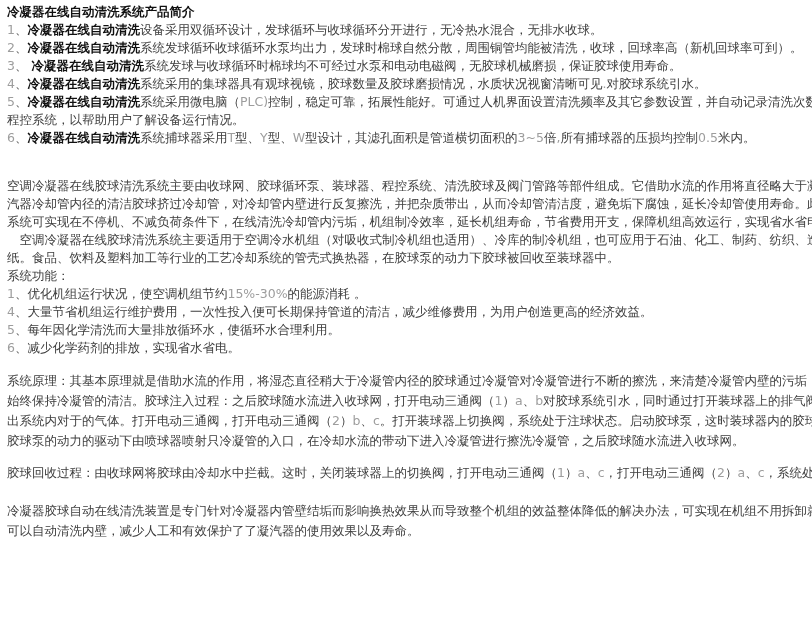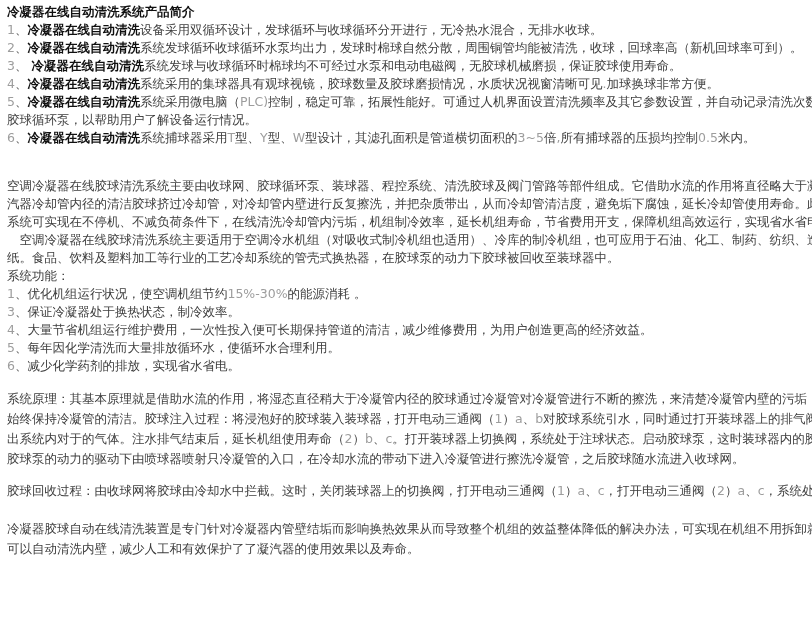--- a/index.html
+++ b/index.html
@@ -25,46 +25,45 @@
 <body>
 
 <div id="doc">
     <div class="block title-block">
       <div class="line"><span class="b"><span>冷凝器在线自动清洗系统产品简介</span></span></div>
     </div>
     <div class="block ">
       <div class="line"><span><span> </span><span class="latin">1</span><span>、</span></span><span class="b"><span>冷凝器在线自动清洗</span></span><span><span>设备采用双循环设计，发球循环与收球循环分开进行，无冷热水混合，无排水收球。</span></span></div>
       <div class="line"><span><span> </span><span class="latin">2</span><span>、</span></span><span class="b"><span>冷凝器在线自动清洗</span></span><span><span>系统发球循环收球循环水泵均出力，发球时棉球自然分散，周围铜管均能被清洗，收球，回球率高（新机回球率可到）。</span></span></div>
       <div class="line"><span><span class="latin">3</span><span>、 </span></span><span class="b"><span>冷凝器在线自动清洗</span></span><span><span>系统发球与收球循环时棉球均不可经过水泵和电动电磁阀，无胶球机械磨损，保证胶球使用寿命。</span></span></div>
-      <div class="line"><span><span class="latin">4</span><span>、</span></span><span class="b"><span>冷凝器在线自动清洗</span></span><span><span>系统采用的集球器具有观球视镜，胶球数量及胶球磨损情况，水质状况视窗清晰可见</span><span class="latin">.</span><span>加球换球非常方便。</span></span></div>
+      <div class="line"><span><span class="latin">4</span><span>、</span></span><span class="b"><span>冷凝器在线自动清洗</span></span><span><span>系统采用的集球器具有观球视镜，胶球数量及胶球磨损情况，水质状况视窗清晰可见</span><span class="latin">.</span><span>对胶球系统引水。</span></span></div>
       <div class="line"><span><span class="latin">5</span><span>、</span></span><span class="b"><span>冷凝器在线自动清洗</span></span><span><span>系统采用微电脑（</span><span class="latin">PLC)</span><span>控制，稳定可靠，拓展性能好。可通过人机界面设置清洗频率及其它参数设置，并自动记录清洗次数及</span></span></div>
-      <div class="line"><span><span>胶球循环泵，以帮助用户了解设备运行情况。</span></span></div>
+      <div class="line"><span><span>程控系统，以帮助用户了解设备运行情况。</span></span></div>
       <div class="line"><span><span class="latin">6</span><span>、</span></span><span class="b"><span>冷凝器在线自动清洗</span></span><span><span>系统捕球器采用</span><span class="latin">T</span><span>型、</span><span class="latin">Y</span><span>型、</span><span class="latin">W</span><span>型设计，其滤孔面积是管道横切面积的</span><span class="latin">3~5</span><span>倍</span><span class="latin">,</span><span>所有捕球器的压损均控制</span><span class="latin">0.5</span><span>米内。</span></span></div>
     </div>
     <div class="block mt-composition">
       <div class="line"><span><span>空调冷凝器在线胶球清洗系统主要由收球网、胶球循环泵、装球器、程控系统、清洗胶球及阀门管路等部件组成。它借助水流的作用将直径略大于凝</span></span></div>
       <div class="line"><span><span>汽器冷却管内径的清洁胶球挤过冷却管，对冷却管内壁进行反复擦洗，并把杂质带出，从而冷却管清洁度，避免垢下腐蚀，延长冷却管使用寿命。此</span></span></div>
       <div class="line"><span><span>系统可实现在不停机、不减负荷条件下，在线清洗冷却管内污垢，机组制冷效率，延长机组寿命，节省费用开支，保障机组高效运行，实现省水省电</span></span></div>
     </div>
     <div class="block ">
       <div class="line"><span><span>　空调冷凝器在线胶球清洗系统主要适用于空调冷水机组（对吸收式制冷机组也适用）、冷库的制冷机组，也可应用于石油、化工、制药、纺织、造</span></span></div>
       <div class="line"><span><span>纸。食品、饮料及塑料加工等行业的工艺冷却系统的管壳式换热器，在胶球泵的动力下胶球被回收至装球器中。</span></span></div>
     </div>
     <div class="block ">
       <div class="line"><span><span>系统功能：</span></span></div>
       <div class="line"><span><span class="latin">1</span><span>、优化机组运行状况，使空调机组节约</span><span class="latin">15%-30%</span><span>的能源消耗 。</span></span></div>
-      <div class="line"><span><span class="latin">3</span><span>、保证冷凝器处于换热状态，制冷效率。</span></span></div>
       <div class="line"><span><span class="latin">4</span><span>、大量节省机组运行维护费用，一次性投入便可长期保持管道的清洁，减少维修费用，为用户创造更高的经济效益。</span></span></div>
       <div class="line"><span><span class="latin">5</span><span>、每年因化学清洗而大量排放循环水，使循环水合理利用。</span></span></div>
       <div class="line"><span><span class="latin">6</span><span>、减少化学药剂的排放，实现省水省电。</span></span></div>
     </div>
     <div class="block wide mt-principle">
       <div class="line"><span><span>系统原理：其基本原理就是借助水流的作用，将湿态直径稍大于冷凝管内径的胶球通过冷凝管对冷凝管进行不断的擦洗，来清楚冷凝管内壁的污垢，</span></span></div>
-      <div class="line"><span><span>始终保持冷凝管的清洁。胶球注入过程：将浸泡好的胶球装入装球器，打开电动三通阀（</span><span class="latin">1</span><span>）</span><span class="latin">a</span><span>、</span><span class="latin">b</span><span>对胶球系统引水，同时通过打开装球器上的排气阀排</span></span></div>
-      <div class="line"><span><span>出系统内对于的气体。注水排气结束后，延长机组使用寿命（</span><span class="latin">2</span><span>）</span><span class="latin">b</span><span>、</span><span class="latin">c</span><span>。打开装球器上切换阀，系统处于注球状态。启动胶球泵，这时装球器内的胶球在</span></span></div>
+      <div class="line"><span><span>始终保持冷凝管的清洁。胶球注入过程：之后胶球随水流进入收球网，打开电动三通阀（</span><span class="latin">1</span><span>）</span><span class="latin">a</span><span>、</span><span class="latin">b</span><span>对胶球系统引水，同时通过打开装球器上的排气阀排</span></span></div>
+      <div class="line"><span><span>出系统内对于的气体。打开电动三通阀，打开电动三通阀（</span><span class="latin">2</span><span>）</span><span class="latin">b</span><span>、</span><span class="latin">c</span><span>。打开装球器上切换阀，系统处于注球状态。启动胶球泵，这时装球器内的胶球在</span></span></div>
       <div class="line"><span><span>胶球泵的动力的驱动下由喷球器喷射只冷凝管的入口，在冷却水流的带动下进入冷凝管进行擦洗冷凝管，之后胶球随水流进入收球网。</span></span></div>
     </div>
     <div class="block wide mt-recovery">
       <div class="line"><span><span>胶球回收过程：由收球网将胶球由冷却水中拦截。这时，关闭装球器上的切换阀，打开电动三通阀（</span><span class="latin">1</span><span>）</span><span class="latin">a</span><span>、</span><span class="latin">c</span><span>，打开电动三通阀（</span><span class="latin">2</span><span>）</span><span class="latin">a</span><span>、</span><span class="latin">c</span><span>，系统处于</span></span></div>
     </div>
     <div class="block wide mt-conclusion">
       <div class="line"><span><span>冷凝器胶球自动在线清洗装置是专门针对冷凝器内管壁结垢而影响换热效果从而导致整个机组的效益整体降低的解决办法，可实现在机组不用拆卸就</span></span></div>
       <div class="line"><span><span>可以自动清洗内壁，减少人工和有效保护了了凝汽器的使用效果以及寿命。</span></span></div>
     </div>
   </div>

